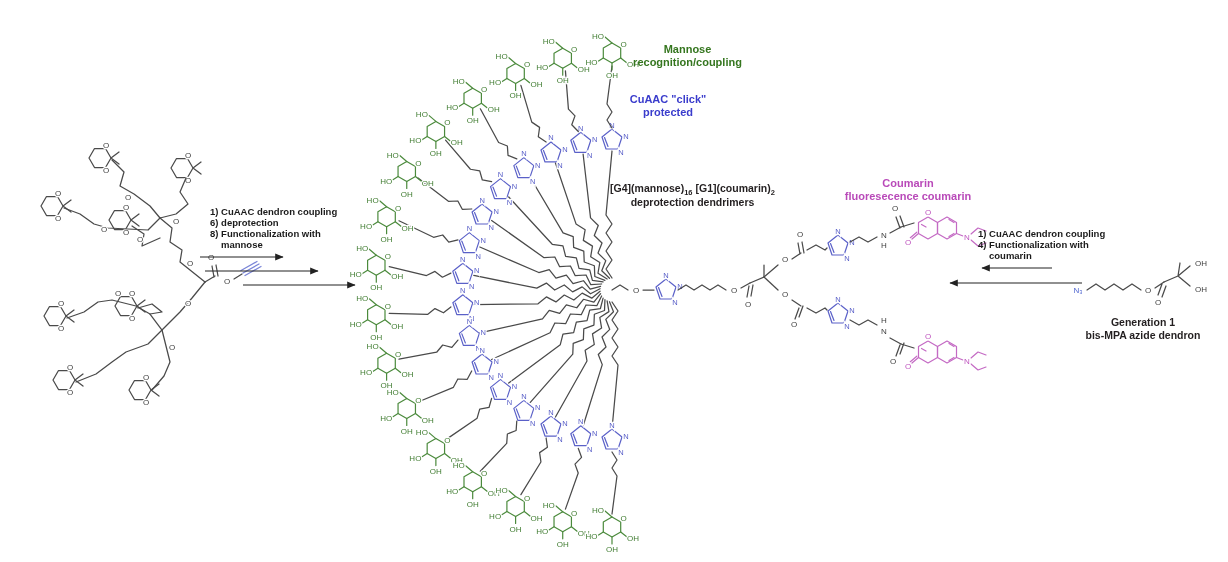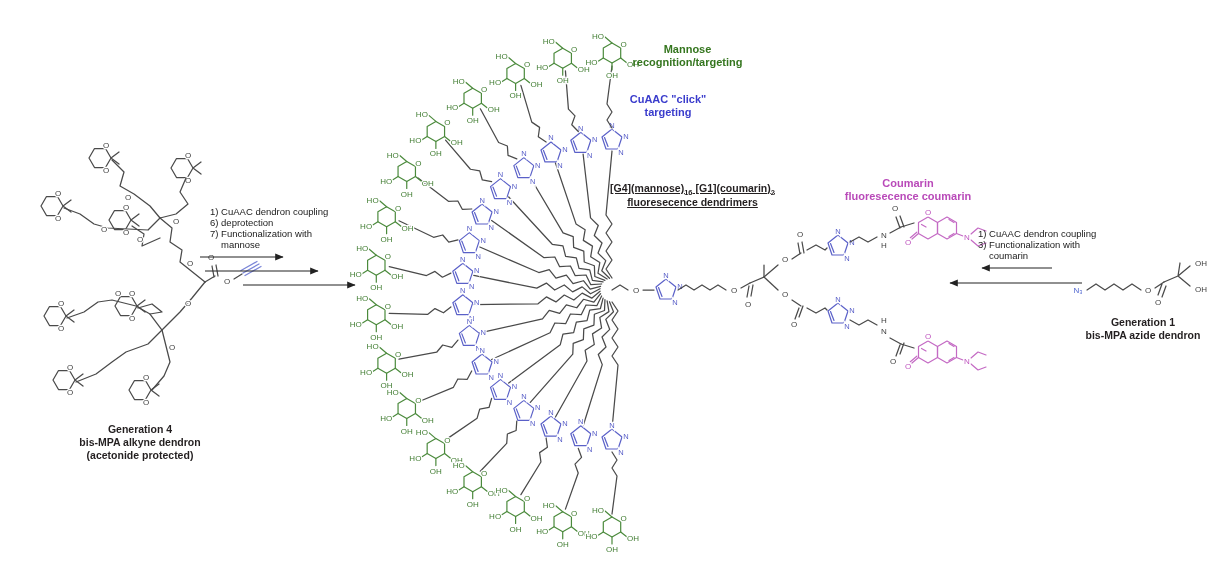--- a/index.html
+++ b/index.html
@@ -12,23 +12,23 @@
   .skm{stroke:#c46ac4;fill:none;stroke-width:1.2;stroke-linecap:round;stroke-linejoin:round;}
   .alk{stroke:#7b86d8;fill:none;stroke-width:1.3;stroke-linecap:round;}
   .arrow{stroke:#222222;stroke-width:1.2;}
   text.at{font-family:"Liberation Sans","DejaVu Sans",sans-serif;font-size:8px;
           text-anchor:middle;paint-order:stroke;stroke:#ffffff;stroke-width:2.6px;}
   .ck{fill:#3f3f3f;} .cg{fill:#417d32;} .cb{fill:#5a60c8;} .cm{fill:#bf55bf;} .cz{fill:#4f66d0;font-size:9px;}
   .lbl{position:absolute;line-height:13px;}
   .annot{font-weight:bold;font-size:11px;text-align:center;}
   .green{color:#35761f;} .blue{color:#3a3ccc;} .magenta{color:#b94ab9;}
   .caption{font-weight:bold;font-size:10.5px;text-align:center;color:#231f20;line-height:13px;}
-  .cond{font-size:9.5px;color:#1a1a1a;line-height:11px;text-align:left;}
+  .cond{font-size:9.5px;color:#1a1a1a;line-height:11px;text-align:left;font-weight:bold;}
   .cond .cont{margin-left:11px;}
-  .dlabel{font-weight:bold;font-size:10.5px;text-align:center;color:#231f20;line-height:12px;text-decoration:underline;}
+  .dlabel{font-weight:bold;font-size:10.5px;text-align:center;color:#231f20;line-height:12px;}
   .sub{font-size:7.5px;position:relative;top:3px;}
 </style>
 </head>
 <body>
 
 <div id="canvas">
 
 <svg id="scheme" width="1228" height="562" viewBox="0 0 1228 562">
   <defs>
     <marker id="ah" markerWidth="8" markerHeight="8" refX="6.5" refY="3" orient="auto">
@@ -269,55 +269,50 @@
     <path class="sk" d="M1155 288 L1164 282 M1162 284 L1158 295 M1166 286 L1162 297"></path>
     <text class="at ck" x="1158" y="305">O</text>
     <path class="sk" d="M1164 282 L1178 276 M1178 276 L1180 263 M1178 276 L1190 266 M1178 276 L1190 286"></path>
     <text class="at ck" x="1201" y="266">OH</text>
     <text class="at ck" x="1201" y="292">OH</text>
   </g>
 </svg>
 
   <div class="lbl annot green" style="left:600px;top:43px;width:175px;">
     <div>Mannose</div>
-    <div>recognition/targeting</div>
+    <div>recognition/coupling</div>
   </div>
 
   <div class="lbl annot blue" style="left:608px;top:93px;width:120px;">
     <div>CuAAC "click"</div>
-    <div>targeting</div>
+    <div>protected</div>
   </div>
 
   <div class="lbl dlabel" style="left:595px;top:182px;width:195px;">
     <div><span>[G4](mannose)</span><span class="sub">16</span><span> [G1](coumarin)</span><span class="sub">2</span></div>
-    <div>fluoresecence dendrimers</div>
+    <div>deprotection dendrimers</div>
   </div>
 
   <div class="lbl annot magenta" style="left:818px;top:177px;width:180px;">
     <div>Coumarin</div>
     <div>fluoresecence coumarin</div>
   </div>
 
   <div class="lbl cond" style="left:210px;top:206px;width:150px;">
     <div>1) CuAAC dendron coupling</div>
     <div>6) deprotection</div>
-    <div>7) Functionalization with</div>
+    <div>8) Functionalization with</div>
     <div class="cont">mannose</div>
   </div>
 
   <div class="lbl cond" style="left:978px;top:228px;width:150px;">
     <div>1) CuAAC dendron coupling</div>
-    <div>3) Functionalization with</div>
+    <div>4) Functionalization with</div>
     <div class="cont">coumarin</div>
   </div>
 
-  <div class="lbl caption" style="left:40px;top:423px;width:200px;">
-    <div>Generation 4</div>
-    <div>bis-MPA alkyne dendron</div>
-    <div>(acetonide protected)</div>
-  </div>
 
   <div class="lbl caption" style="left:1043px;top:316px;width:200px;">
     <div>Generation 1</div>
     <div>bis-MPA azide dendron</div>
   </div>
 
 </div>
 
 </body></html>

